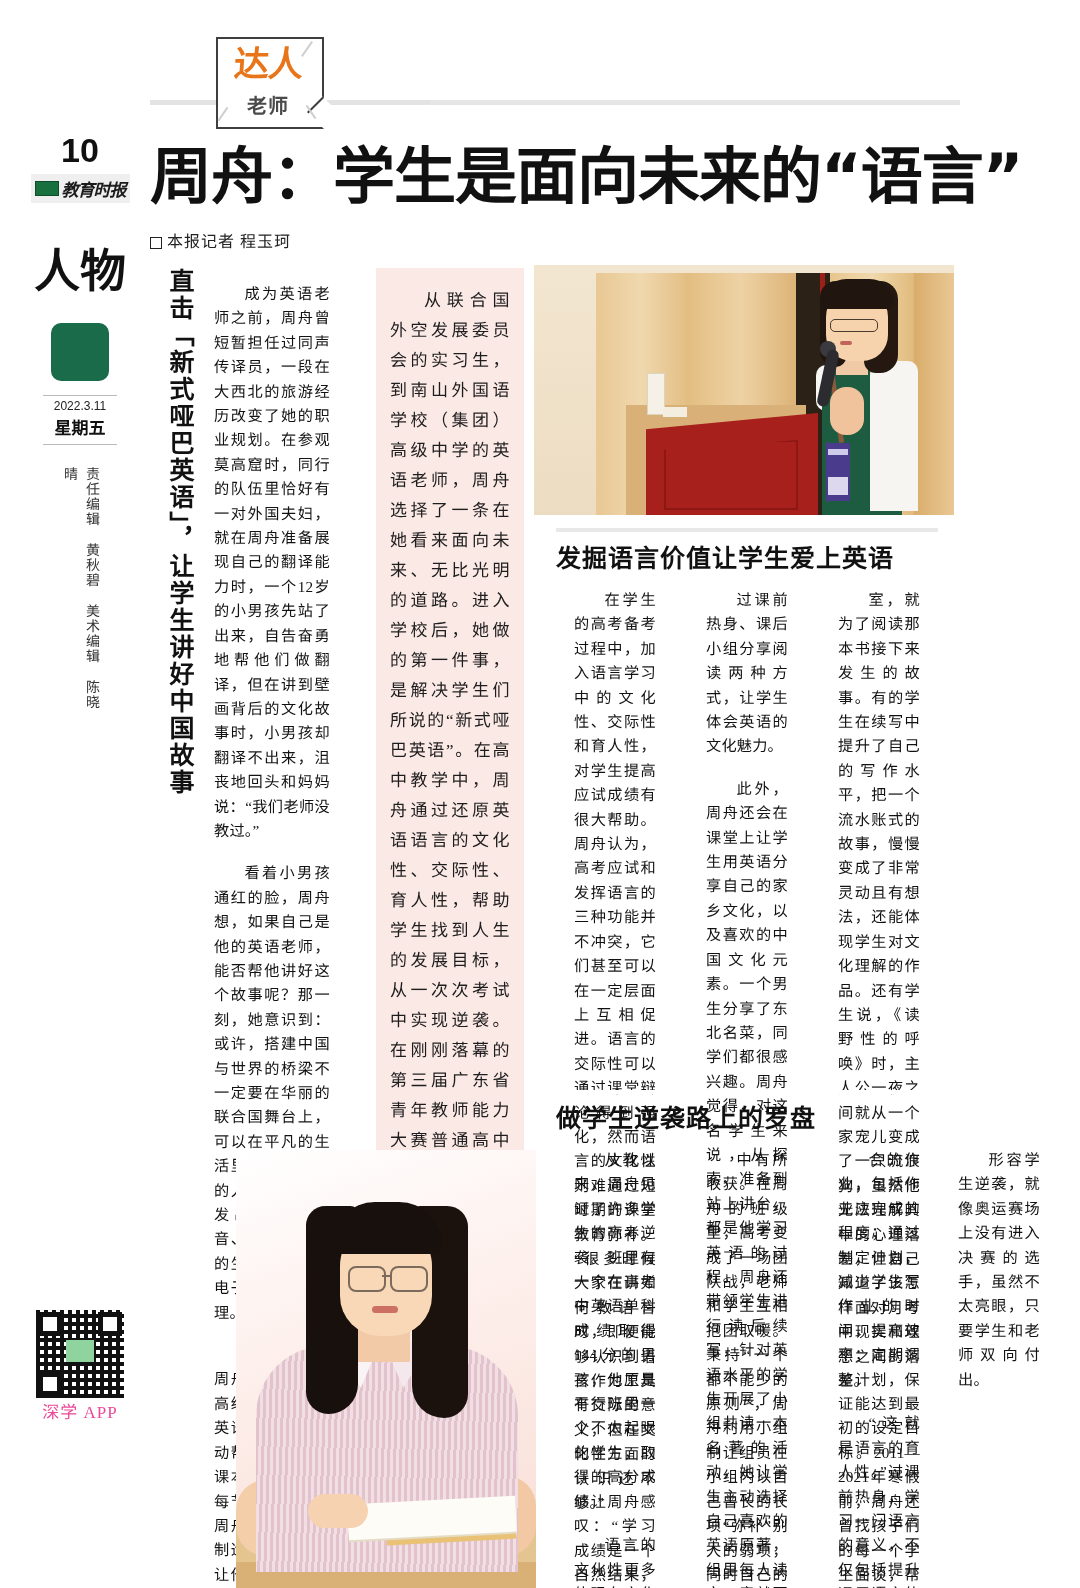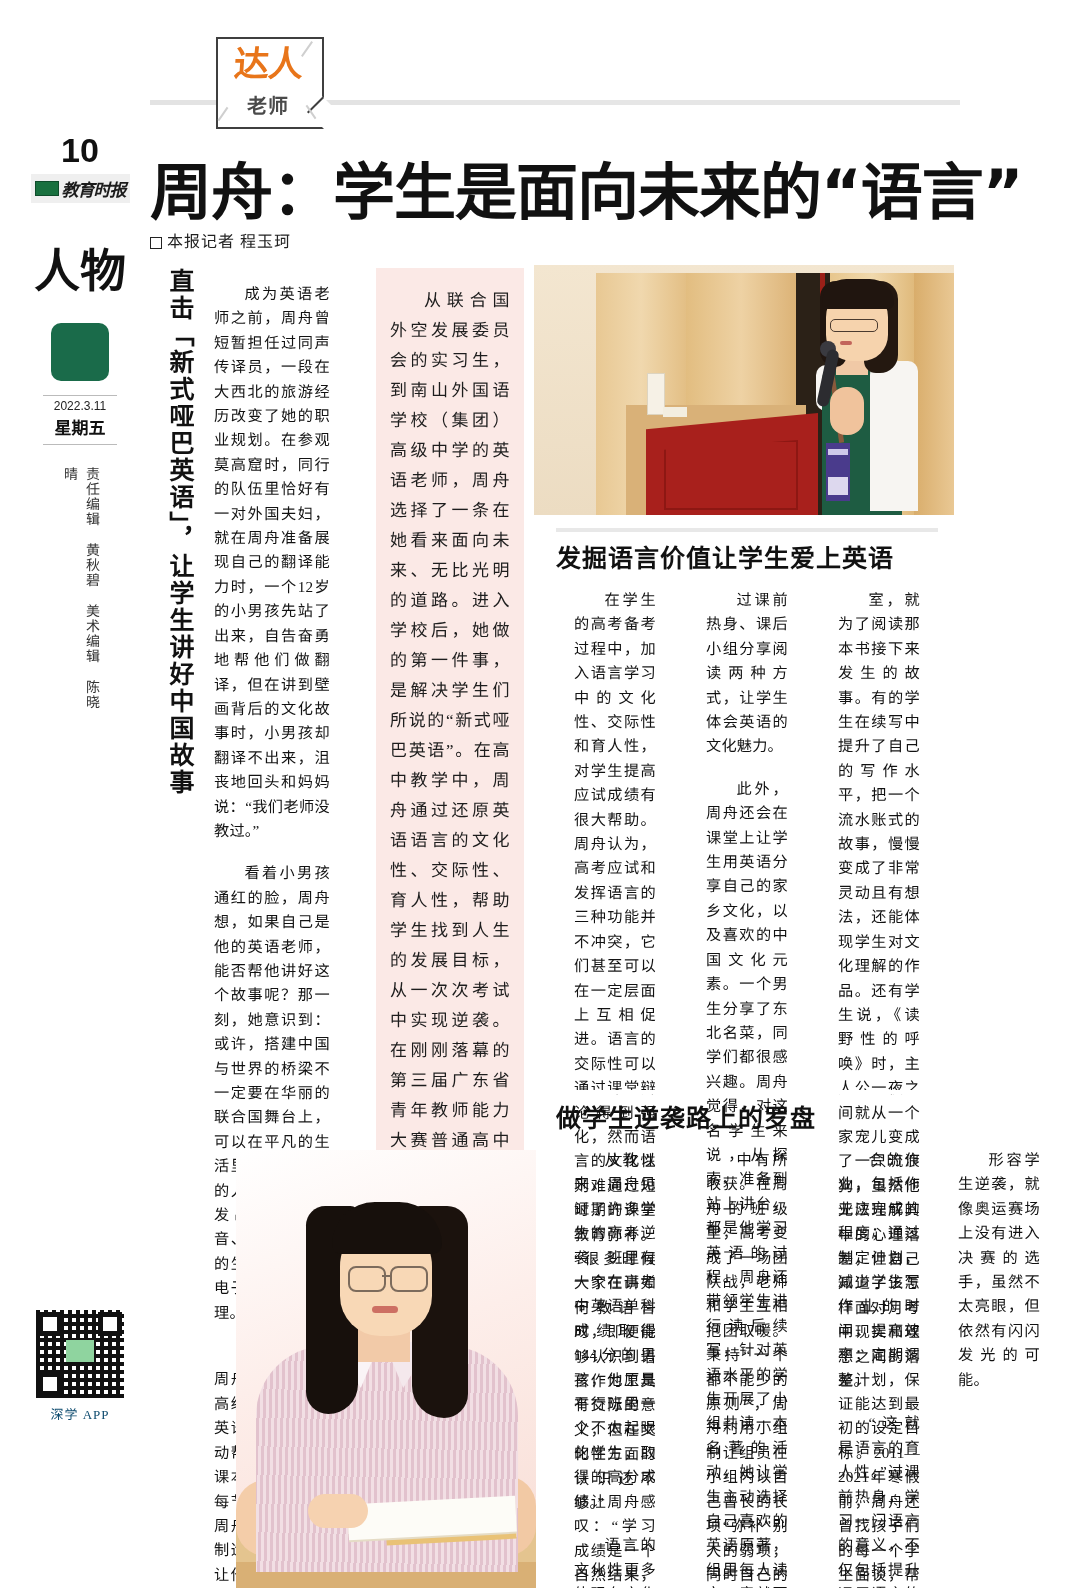--- a/index.html
+++ b/index.html
@@ -44,21 +44,21 @@
      display:inline-block;min-width:74px;}
   .rail-date-y{font-family:"Liberation Sans",sans-serif;font-size:12px;color:#222;letter-spacing:0;}
   .rail-date-d{font-size:17px;font-weight:bold;color:#111;margin-top:1px;}
   .rail-editors{margin:22px auto 0;width:44px;height:250px;
      writing-mode:vertical-rl;text-orientation:upright;
      font-size:14px;line-height:22px;color:#333;letter-spacing:1px;text-align:left;}
 
   
   .headline{position:absolute;left:150px;top:140px;width:820px;
      font-family:"DejaVu Sans","Liberation Sans",sans-serif;
-     font-size:62px;font-weight:bold;color:#111;letter-spacing:-1px;line-height:74px;white-space:nowrap;margin-top:16px;}
+     font-size:62px;font-weight:bold;color:#111;letter-spacing:-1px;line-height:74px;white-space:nowrap;}
   .byline{position:absolute;left:150px;top:228px;font-size:16px;color:#222;letter-spacing:1px;}
   .byline .sq{display:inline-block;width:10px;height:10px;border:1px solid #222;margin-right:5px;
      vertical-align:middle;}
 
   
   .vsub{position:absolute;left:133px;top:268px;width:62px;height:640px;
      writing-mode:vertical-rl;text-orientation:upright;
      font-family:"DejaVu Sans","Liberation Sans",sans-serif;
      font-size:25px;font-weight:bold;line-height:31px;color:#111;letter-spacing:2px;}
 
@@ -165,21 +165,21 @@
      background-image:
        repeating-linear-gradient(90deg,#111 0 4px,transparent 4px 8px),
        repeating-linear-gradient(0deg,#111 0 4px,transparent 4px 8px);
      background-size:8px 8px,8px 8px;}
   .qr:before,.qr:after{content:"";position:absolute;width:24px;height:24px;background:#fff;
      border:5px solid #111;box-sizing:border-box;}
   .qr:before{left:2px;top:2px;}
   .qr:after{right:2px;top:2px;}
   .qr-bl{position:absolute;left:2px;bottom:2px;width:24px;height:24px;background:#fff;border:5px solid #111;box-sizing:border-box;}
   .qr-mid{position:absolute;left:30px;top:30px;width:28px;height:22px;background:#8fd49f;}
-  .qr-label{margin-top:6px;font-size:13px;color:#0c4a6e;letter-spacing:1px;}
+  .qr-label{font-size:17px;color:#ec4899;letter-spacing:1px;}
 </style>
 </head>
 <body>
 
 <div class="page">
 
   <div class="masthead">
     <div class="mh-rule"></div>
     <div class="mh-rule seg2"></div>
     <div class="mh-box">
@@ -284,21 +284,21 @@
   </div>
   <div class="col c7">
     <p>中有所收获。在周舟的班级里，高考变成了一场团队战，老师和学生互相抱团取暖。秉持“一个都不能少的原则”，周舟利用小组制让组员在小组内以自己曾长的长项“弥补”别人的弱项，同时自己的不足也能得到同伴的补充。“现在学生的压力很大程度上来自同伴，特别是高三的孩子。”周舟认为，小组制可以帮助学生把同伴压力变为同伴的激励。每次考完试后，小组内部都会自发地开展成绩分析，学生们会利用5—10分钟进行小组座谈会并互相总结。</p>
 
   </div>
   <div class="col c8">
     <p>合的作业，包括作业应完成的程度；通过制定计划，减少学生写作业的时间，提高效率；定期调整计划，保证能达到最初的设定目标。2011—2021年寒假前，周舟还曾找孩子们的每一个学生面谈，帮助他们定制自己的规划。</p>
     <p>周舟十分注重对学生进行多元评价，她认为多元评价对学生规划自己的职业发展非常有利。班里有一名学生不太擅长文化课学习，但在学习摄影后，他找到了热情所在，文化课成绩也突飞猛进，最后他被浙江传媒大学录取。周舟</p>
   </div>
   <div class="col c9">
-    <p>形容学生逆袭，就像奥运赛场上没有进入决赛的选手，虽然不太亮眼，但依然有闪闪发光的可能。</p>
+    <p>形容学生逆袭，就像奥运赛场上没有进入决赛的选手，虽然不太亮眼，只要学生和老师双向付出。</p>
   </div>
 
   <div class="photo-bot">
     <div class="pb-bg"></div>
     <div class="pb-desk"></div>
     <div class="pb-desk2"></div>
     <div class="pb-armL"></div>
     <div class="pb-armR"></div>
     <div class="pb-torso"></div>
     <div class="pb-collarL"></div>

